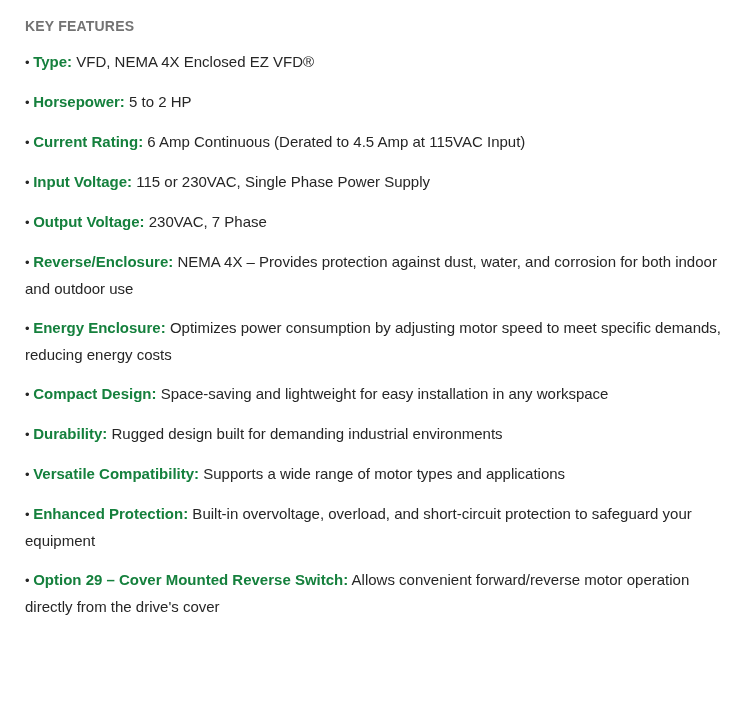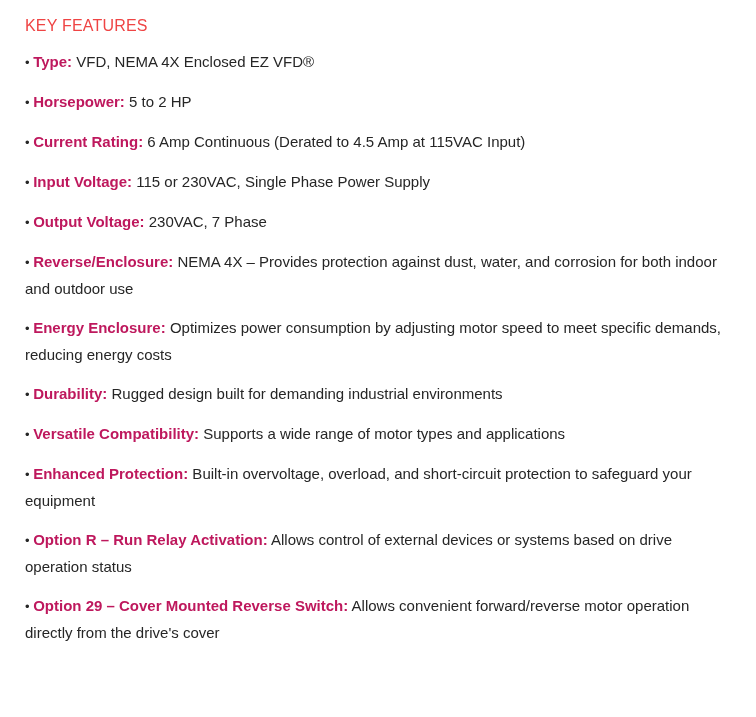--- a/index.html
+++ b/index.html
@@ -14,58 +14,58 @@
     font-family: "Liberation Sans", "DejaVu Sans", sans-serif;
     color: #262626;
     overflow: hidden;
   }
   .page {
     box-sizing: border-box;
     width: 756px;
     padding: 16px 26px 0 25px;
   }
   .heading {
-    font-size: 16px;
-    font-weight: 400;
+    font-size: 14px;
+    font-weight: 700;
     line-height: 20px;
     margin: 0 0 13px 0;
     letter-spacing: 0.2px;
-    color: #ef4444;
+    color: #737373;
   }
   .feature-list {
     max-width: 706px;
   }
   p.feature {
     font-size: 15px;
     line-height: 26px;
     margin: 13px 0 0 0;
     font-weight: 400;
   }
   p.feature .bullet {
     font-size: 13px;
   }
   p.feature strong {
     font-weight: 700;
-    color: #be185d;
+    color: #15803d;
     text-align: center;
   }
 </style>
 </head>
 <body>
 
 <div class="page">
   <div class="heading">KEY FEATURES</div>
 
   <div class="feature-list">
       <p class="feature"><span class="bullet">• </span><strong>Type:</strong><span> VFD, NEMA 4X Enclosed EZ VFD®</span></p>
       <p class="feature"><span class="bullet">• </span><strong>Horsepower:</strong><span> 5 to 2 HP</span></p>
       <p class="feature"><span class="bullet">• </span><strong>Current Rating:</strong><span> 6 Amp Continuous (Derated to 4.5 Amp at 115VAC Input)</span></p>
       <p class="feature"><span class="bullet">• </span><strong>Input Voltage:</strong><span> 115 or 230VAC, Single Phase Power Supply</span></p>
       <p class="feature"><span class="bullet">• </span><strong>Output Voltage:</strong><span> 230VAC, 7 Phase</span></p>
       <p class="feature"><span class="bullet">• </span><strong>Reverse/Enclosure:</strong><span> NEMA 4X – Provides protection against dust, water, and corrosion for both indoor and outdoor use</span></p>
       <p class="feature"><span class="bullet">• </span><strong>Energy Enclosure:</strong><span> Optimizes power consumption by adjusting motor speed to meet specific demands, reducing energy costs</span></p>
+      <p class="feature"><span class="bullet">• </span><strong>Compact Design:</strong><span> Space-saving and lightweight for easy installation in any workspace</span></p>
       <p class="feature"><span class="bullet">• </span><strong>Durability:</strong><span> Rugged design built for demanding industrial environments</span></p>
       <p class="feature"><span class="bullet">• </span><strong>Versatile Compatibility:</strong><span> Supports a wide range of motor types and applications</span></p>
       <p class="feature"><span class="bullet">• </span><strong>Enhanced Protection:</strong><span> Built-in overvoltage, overload, and short-circuit protection to safeguard your equipment</span></p>
-      <p class="feature"><span class="bullet">• </span><strong>Option R – Run Relay Activation:</strong><span> Allows control of external devices or systems based on drive operation status</span></p>
       <p class="feature"><span class="bullet">• </span><strong>Option 29 – Cover Mounted Reverse Switch:</strong><span> Allows convenient forward/reverse motor operation directly from the drive's cover</span></p>
     </div>
 </div>
 
 </body></html>

